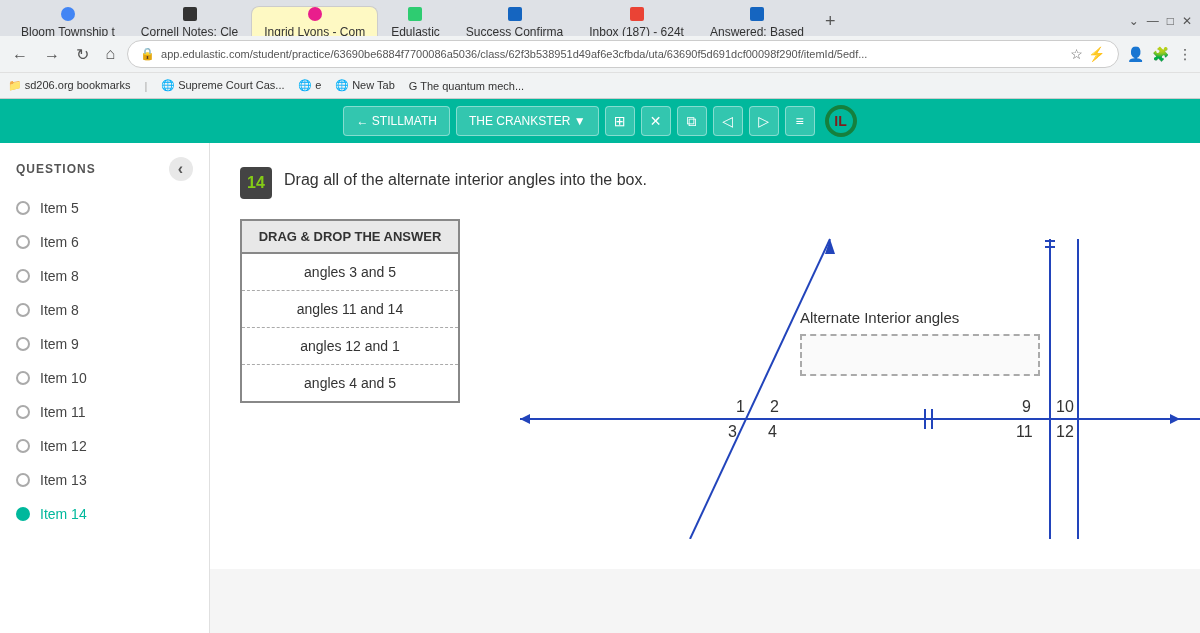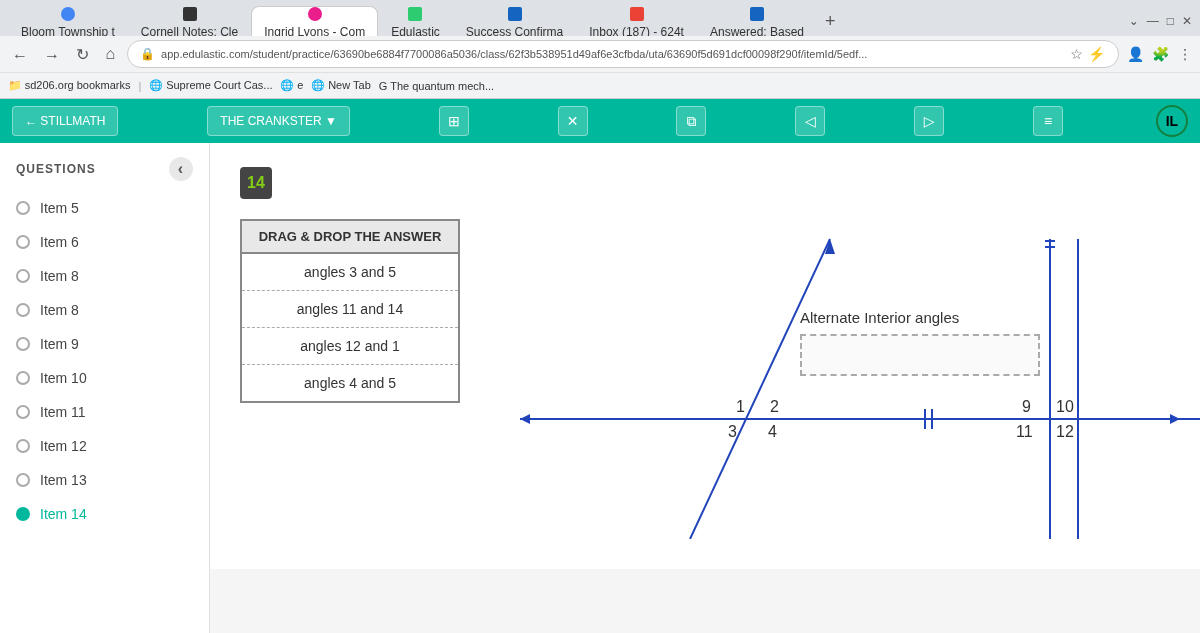--- a/index.html
+++ b/index.html
@@ -2,40 +2,40 @@
 <html><head>
   <meta charset="utf-8">
   <style>
     * { box-sizing: border-box; margin: 0; padding: 0; }
     body { font-family: Arial, sans-serif; background: #f0f0f0; overflow: hidden; height: 633px; width: 1200px; }
 
     
     .browser-chrome { background: #f1f3f4; border-bottom: 1px solid #ccc; }
     .tab-bar { display: flex; align-items: center; padding: 6px 8px 0; gap: 0; background: #dee1e6; height: 36px; }
     .tab { display: flex; align-items: center; height: 30px; padding: 0 12px; border-radius: 8px 8px 0 0; font-size: 12px; color: #333; background: #dee1e6; max-width: 160px; white-space: nowrap; overflow: hidden; text-overflow: ellipsis; cursor: pointer; border: 1px solid transparent; border-bottom: none; gap: 4px; flex-direction: column; }
-    .tab.active { background: #ffffff; border-color: #ccc; }
+    .tab.active { background: #fef9c3; border-color: #ccc; }
     .tab-favicon { width: 14px; height: 14px; border-radius: 2px; flex-shrink: 0; }
     .tab-close { margin-left: 6px; font-size: 10px; color: #888; cursor: pointer; }
     .tab-new { background: none; border: none; font-size: 18px; cursor: pointer; color: #555; padding: 0 8px; }
     .tab-controls { margin-left: auto; display: flex; gap: 8px; align-items: center; font-size: 12px; color: #555; }
 
     .address-bar-row { display: flex; align-items: center; padding: 4px 8px; gap: 8px; background: #f1f3f4; height: 36px; }
     .nav-btn { background: none; border: none; cursor: pointer; color: #555; font-size: 16px; padding: 2px 4px; border-radius: 50%; }
     .address-bar { flex: 1; display: flex; align-items: center; background: #fff; border: 1px solid #ccc; border-radius: 20px; padding: 4px 12px; font-size: 12px; color: #333; gap: 6px; height: 28px; }
     .address-bar-url { flex: 1; font-size: 11px; color: #555; white-space: nowrap; overflow: hidden; text-overflow: ellipsis; }
     .address-actions { display: flex; gap: 6px; font-size: 14px; color: #666; }
 
-    .bookmarks-bar { display: flex; align-items: center; padding: 12px 8px; gap: 8px; background: #f1f3f4; height: 26px; border-top: 1px solid #e0e0e0; font-size: 11px; color: #333; text-align: right; }
+    .bookmarks-bar { display: flex; align-items: center; padding: 12px 8px; gap: 14px; background: #f1f3f4; height: 26px; border-top: 1px solid #e0e0e0; font-size: 11px; color: #333; text-align: right; }
     .bookmark-item { cursor: pointer; white-space: nowrap; }
 
     
-    .app-header { background: #00b89c; height: 44px; display: flex; align-items: center; justify-content: space-between; padding: 0 12px; gap: 6px; }
+    .app-header { background: #00b89c; height: 44px; display: flex; align-items: center; justify-content: center; padding: 0 12px; gap: 6px; }
     .header-btn { background: rgba(255,255,255,0.2); border: 1px solid rgba(255,255,255,0.4); border-radius: 4px; color: white; padding: 4px 12px; font-size: 12px; cursor: pointer; height: 30px; }
     .header-icon-btn { background: rgba(255,255,255,0.2); border: 1px solid rgba(255,255,255,0.4); border-radius: 4px; color: white; width: 30px; height: 30px; display: flex; align-items: center; justify-content: center; cursor: pointer; font-size: 14px; }
-    .header-circle-btn { background: #00b89c; border: 2px solid #15803d; border-radius: 50%; color: #000000; width: 32px; height: 32px; display: flex; align-items: center; justify-content: center; cursor: pointer; font-size: 14px; font-weight: bold; margin-left: 4px; }
+    .header-circle-btn { background: #00b89c; border: 4px solid #15803d; border-radius: 50%; color: #7f1d1d; width: 32px; height: 32px; display: flex; align-items: center; justify-content: center; cursor: pointer; font-size: 14px; font-weight: bold; margin-left: 4px; }
 
     
     .main-layout { display: flex; height: calc(633px - 142px); }
 
     
     .sidebar { width: 210px; background: #fff; border-right: 1px solid #e0e0e0; overflow-y: auto; position: relative; }
     .sidebar-header { padding: 14px 16px 10px; font-size: 12px; font-weight: bold; color: #555; letter-spacing: 1px; display: flex; align-items: center; justify-content: space-between; }
     .sidebar-toggle { cursor: pointer; color: #555; font-size: 16px; background: #e8e8e8; border-radius: 50%; width: 24px; height: 24px; display: flex; align-items: center; justify-content: center; }
     .sidebar-item { display: flex; align-items: center; padding: 9px 16px; font-size: 14px; color: #444; cursor: pointer; gap: 10px; }
     .sidebar-item.active { color: #00b89c; }
@@ -205,20 +205,21 @@
       <div class="radio-circle filled"></div>
       <span>Item 14</span>
     </div>
   </div>
 
   <div class="content-area">
     <div class="question-card">
 
       <div class="question-header">
         <div class="question-number-badge">14</div>
+        <span class="question-text">Drag all of the alternate interior angles into the box.</span>
       </div>
 
       <div class="drag-drop-container">
 
         <div style="display:flex; flex-direction:column; gap:20px;">
           <div class="drag-drop-box">
             <div class="drag-drop-header">DRAG &amp; DROP THE ANSWER</div>
             <div class="drag-drop-options">
               <div class="drag-option">angles 3 and 5</div>
               <div class="drag-option">angles 11 and 14</div>

